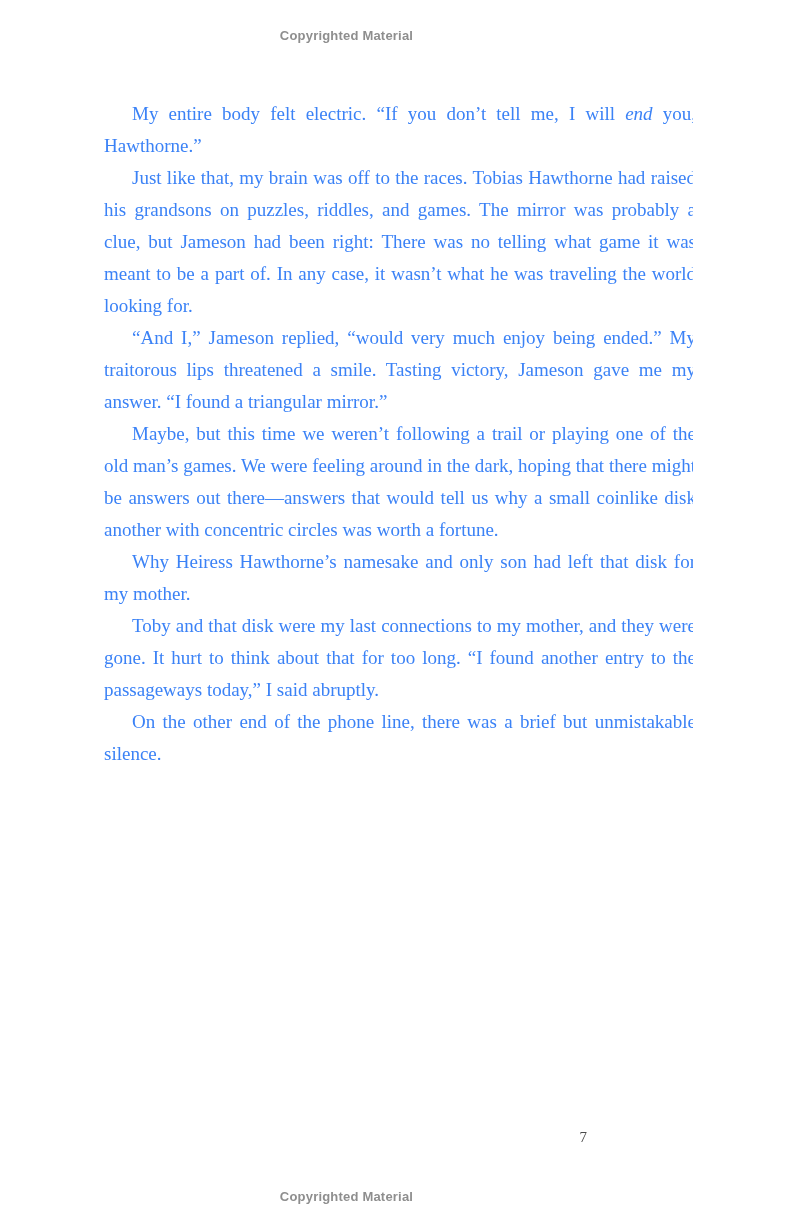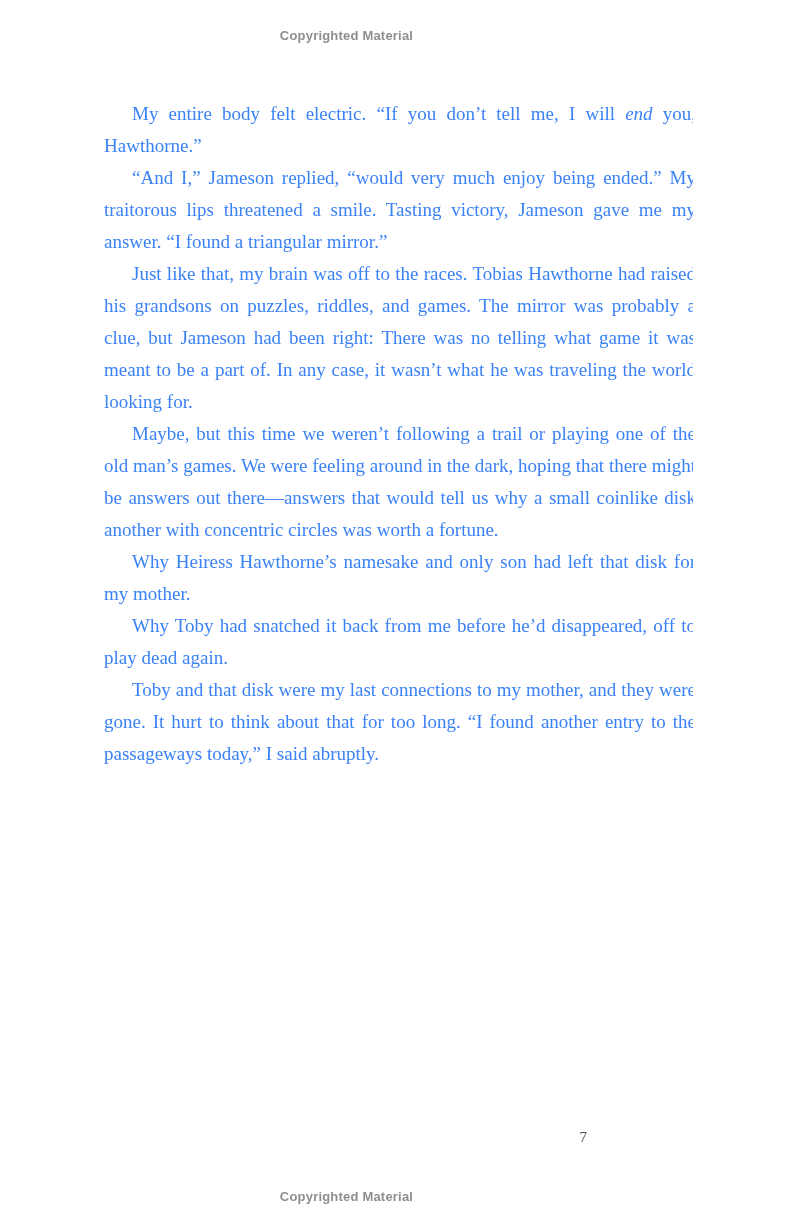--- a/index.html
+++ b/index.html
@@ -58,25 +58,25 @@
 </head>
 <body>
 
 <div class="page">
 
   <div class="notice top">Copyrighted Material</div>
 
   <div class="text-block">
     <p><span>My entire body felt electric. “If you don’t tell me, I will </span><em>end</em><span> you, Hawthorne.”</span></p>
 
+    <p>Just like that, my brain was off to the races. Tobias Hawthorne had raised his grandsons on puzzles, riddles, and games. The mirror was probably a clue, but Jameson had been right: There was no telling what game it was meant to be a part of. In any case, it wasn’t what he was traveling the world looking for.</p>
     <p>“And I,” Jameson replied, “would very much enjoy being ended.” My traitorous lips threatened a smile. Tasting victory, Jameson gave me my answer. “I found a triangular mirror.”</p>
-    <p>Just like that, my brain was off to the races. Tobias Hawthorne had raised his grandsons on puzzles, riddles, and games. The mirror was probably a clue, but Jameson had been right: There was no telling what game it was meant to be a part of. In any case, it wasn’t what he was traveling the world looking for.</p>
     <p>Maybe, but this time we weren’t following a trail or playing one of the old man’s games. We were feeling around in the dark, hoping that there might be answers out there—answers that would tell us why a small coinlike disk another with concentric circles was worth a fortune.</p>
     <p>Why Heiress Hawthorne’s namesake and only son had left that disk for my mother.</p>
-    <p>Why Toby had snatched it back from me before he’d disappeared, off to play dead again.</p>
     <p>Toby and that disk were my last connections to my mother, and they were gone. It hurt to think about that for too long. “I found another entry to the passageways today,” I said abruptly.</p>
+    <p>On the other end of the phone line, there was a brief but unmistakable silence.</p>
   </div>
 
   <div class="page-number">7</div>
 
   <div class="notice bottom">Copyrighted Material</div>
 
 </div>
 
 </body></html>

